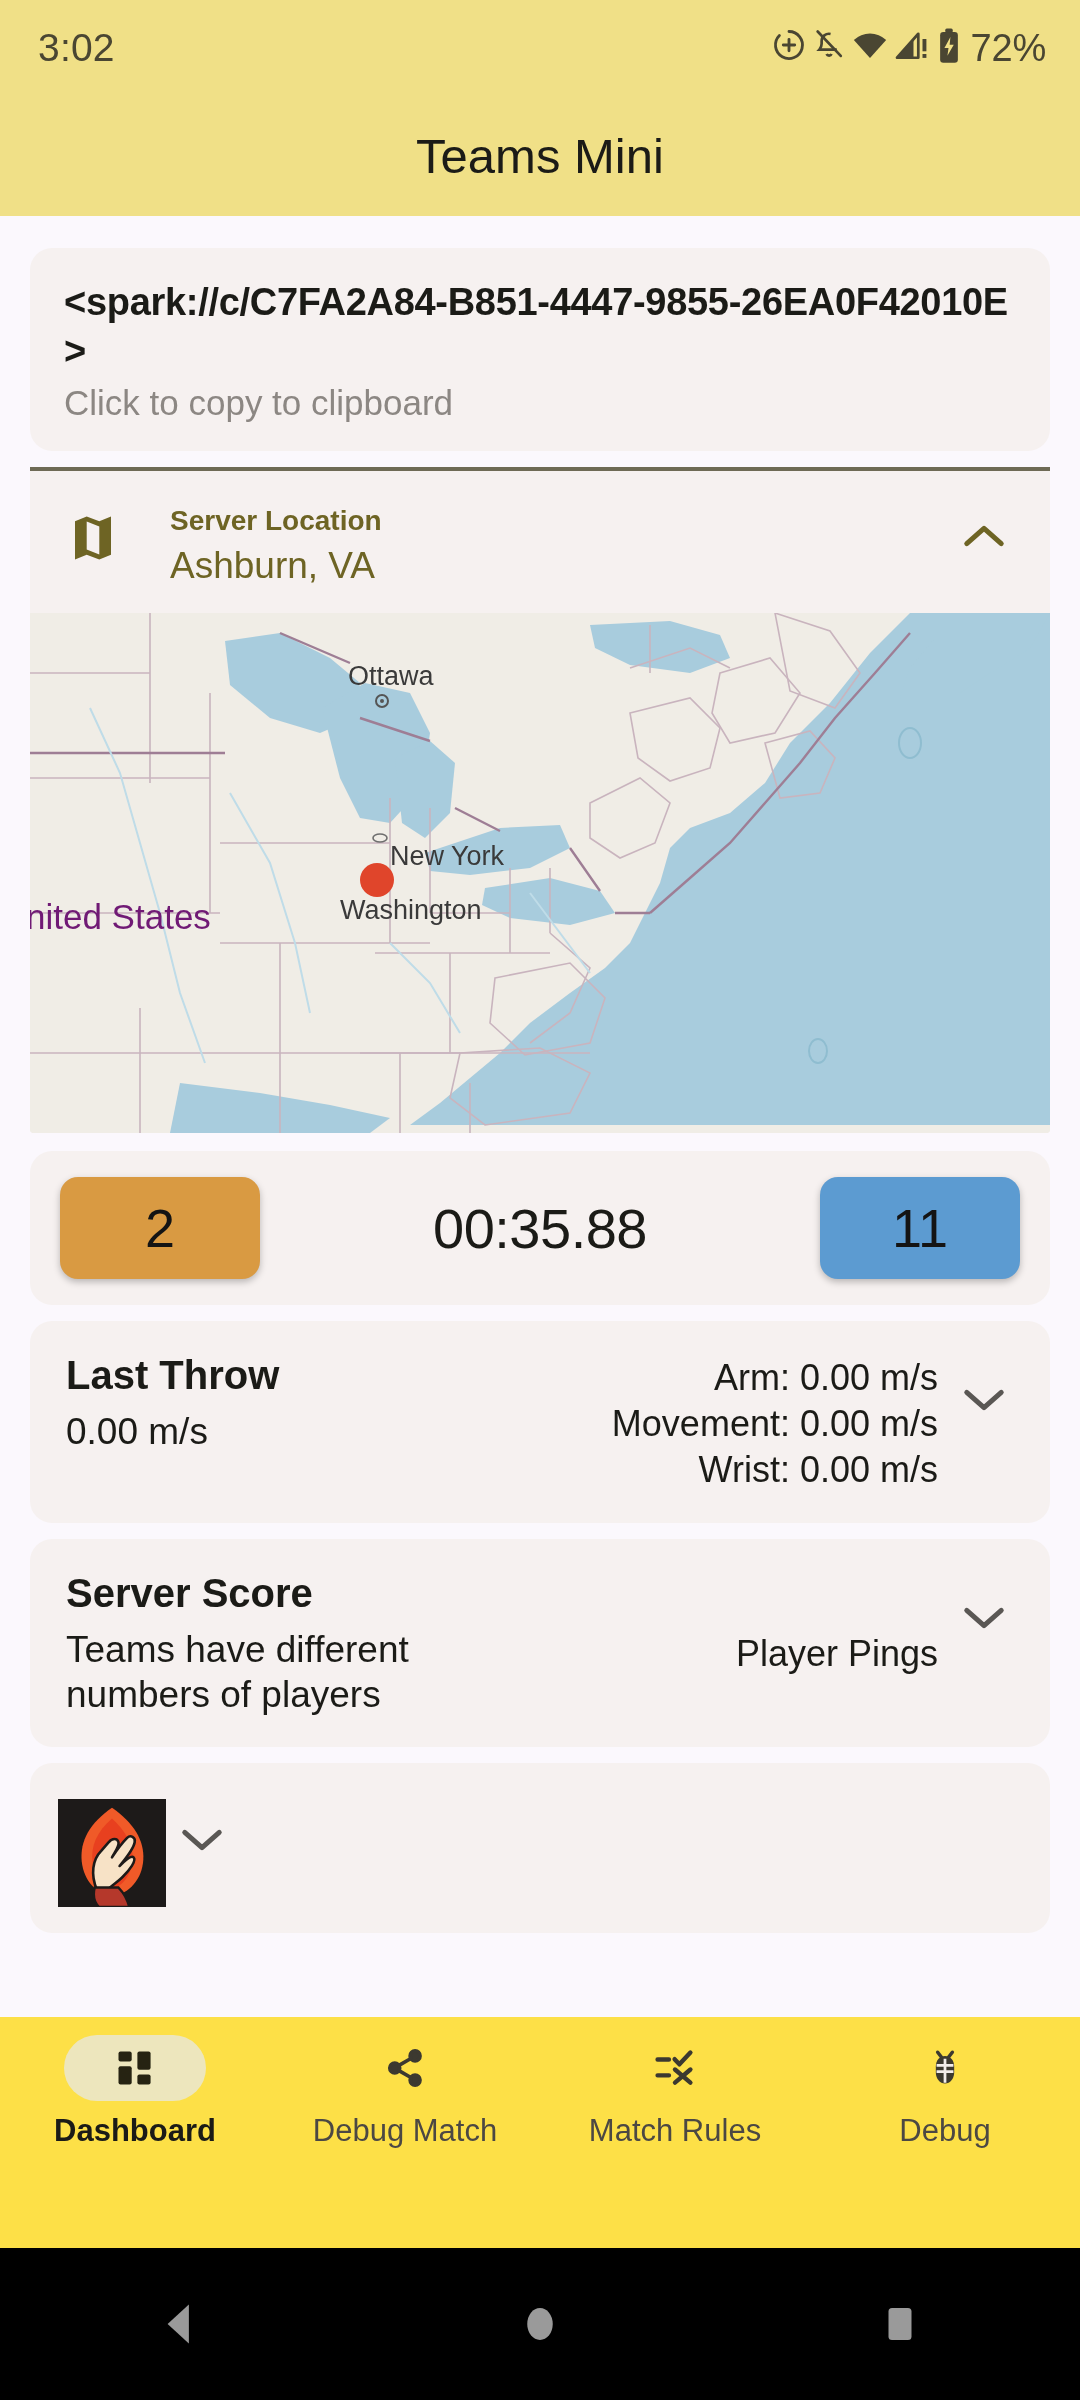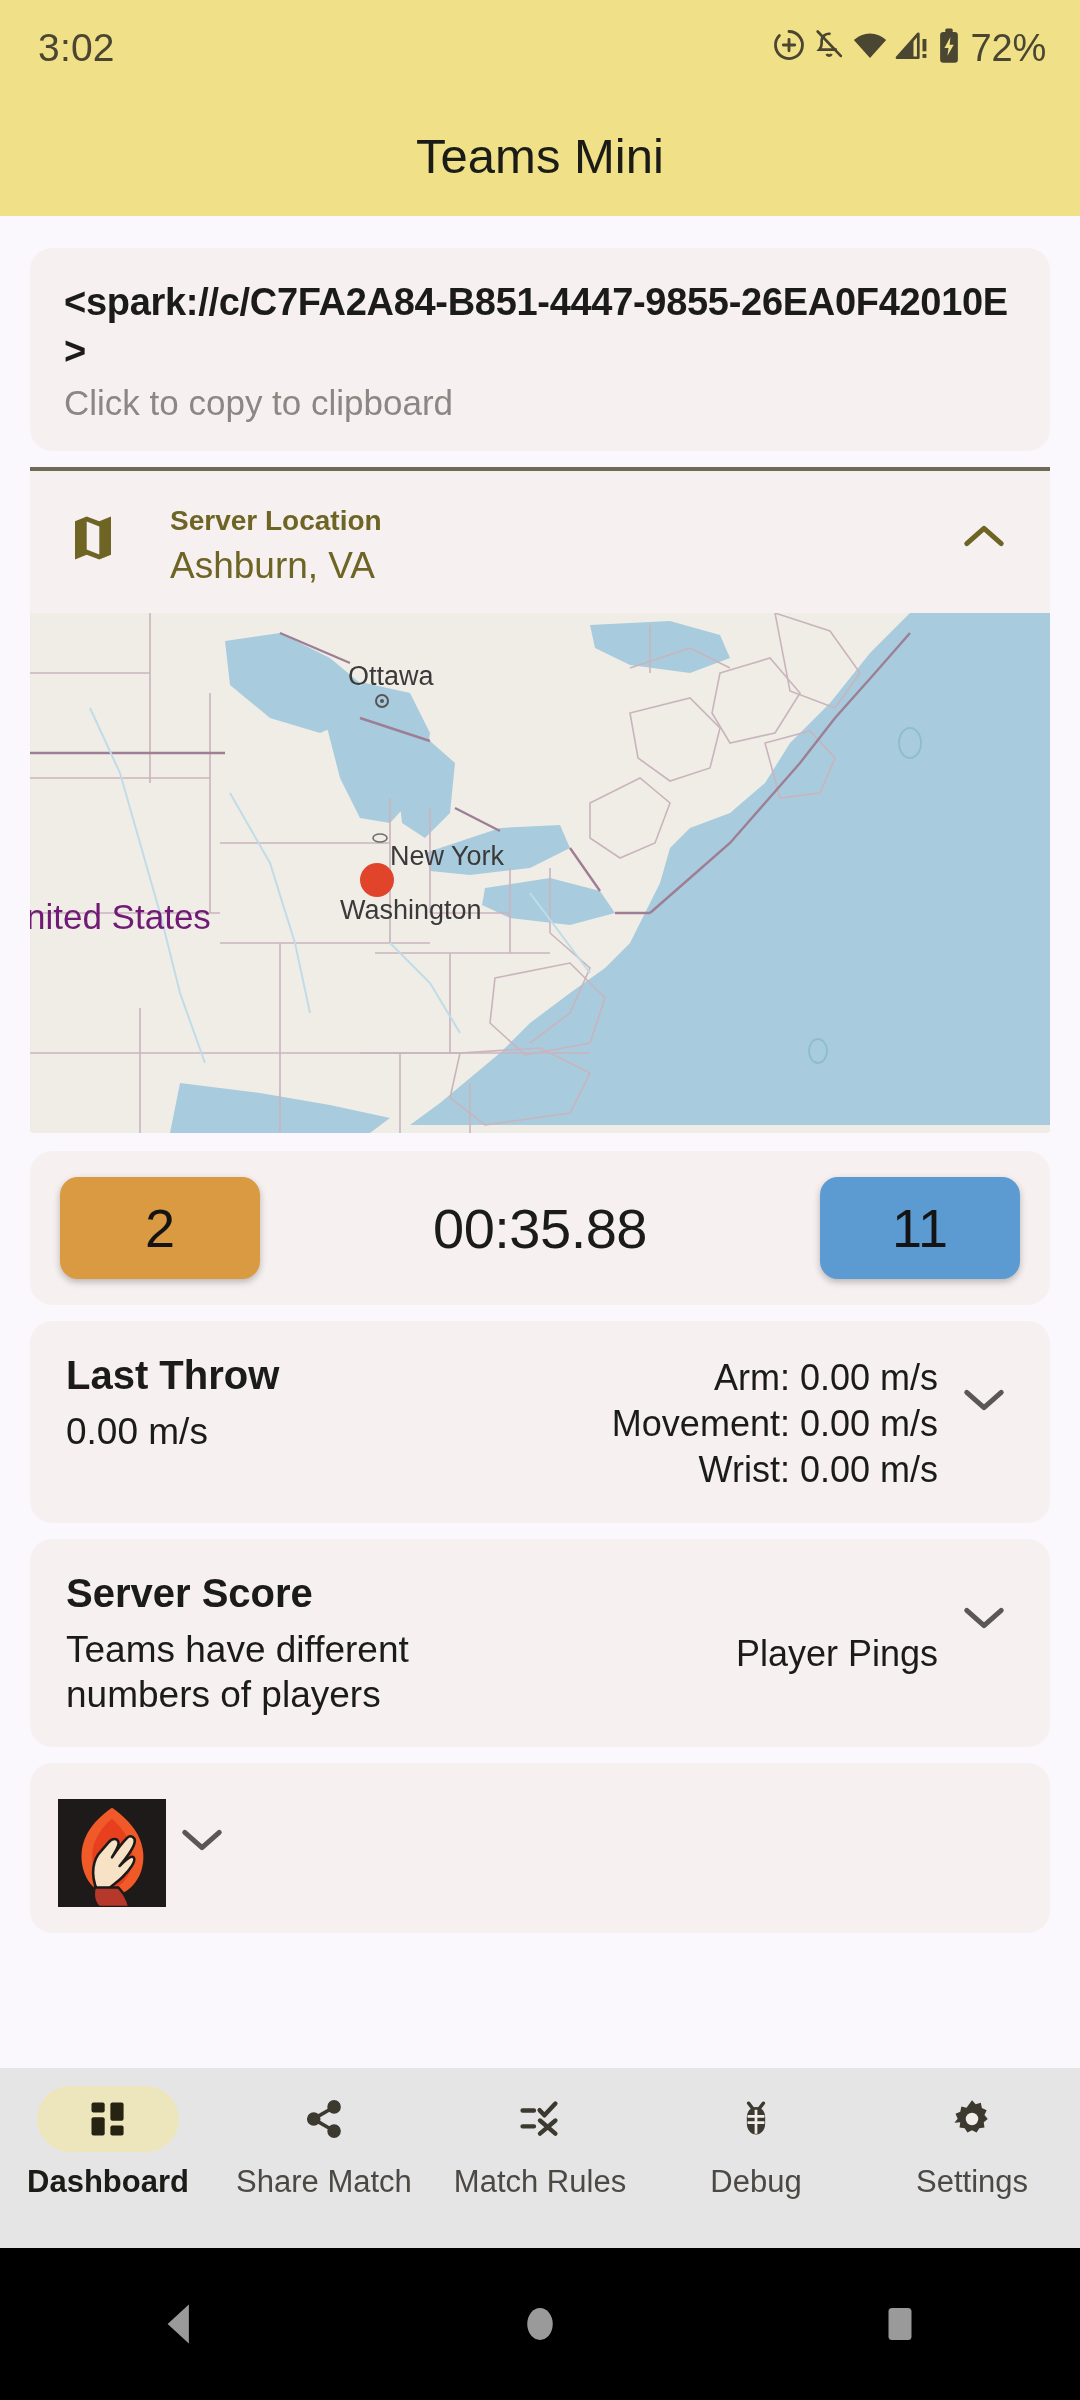--- a/index.html
+++ b/index.html
@@ -218,22 +218,22 @@
     margin-top: 8px;
   }
   .burst-texts { flex: 1; padding-left: 38px; }
   .burst-name { font-size: 37px; color: #1B1B17; margin-top: 8px; line-height: 1.2; }
 
   
   .bottom-nav {
     position: absolute;
     left: 0; right: 0;
     bottom: 152px;
-    height: 180px;
-    background: #e5e5e5;
+    height: 231px;
+    background: #fde047;
     display: flex;
     align-items: flex-start;
     padding-top: 18px;
   }
   .nav-item {
     flex: 1;
     display: flex;
     flex-direction: column;
     align-items: center;
   }
@@ -467,21 +467,21 @@
 
   <div class="nav-item">
     <div class="nav-pill">
       <svg width="44" height="44" viewBox="0 0 24 24" fill="none" stroke="#3C3930" stroke-width="2" stroke-linecap="round" stroke-linejoin="round">
         <circle cx="17.5" cy="5.4" r="2.7" fill="#3C3930"></circle>
         <circle cx="6.4" cy="12" r="2.7" fill="#3C3930"></circle>
         <circle cx="17.5" cy="18.6" r="2.7" fill="#3C3930"></circle>
         <path d="M15.2 6.8 8.7 10.6M8.7 13.4l6.5 3.8"></path>
       </svg>
     </div>
-    <div class="nav-label">Share Match</div>
+    <div class="nav-label">Debug Match</div>
   </div>
 
   <div class="nav-item">
     <div class="nav-pill">
       <svg width="44" height="44" viewBox="0 0 24 24" fill="none" stroke="#3C3930" stroke-width="2.4" stroke-linecap="round" stroke-linejoin="round">
         <path d="M2.5 7.4h6.2M2.5 16h6.2"></path>
         <path d="M11.8 7.2 14.4 10l6-6.4"></path>
         <path d="M12 12.8 20.4 20M20.4 12.8 12 20"></path>
       </svg>
     </div>
@@ -494,29 +494,20 @@
         <path d="M8 3.4 10 6M16 3.4 14 6" stroke="#3C3930" stroke-width="1.9" stroke-linecap="round"></path>
         <path d="M12 5.4c3 0 5 2.4 5 5.6v3.4c0 3.4-2.2 6-5 6s-5-2.6-5-6V11c0-3.2 2-5.6 5-5.6z"></path>
         <g stroke="#F2EDEA" stroke-width="1.5">
           <path d="M7.4 10.5h9.2M7.4 14h9.2M12 7v13"></path>
         </g>
       </svg>
     </div>
     <div class="nav-label">Debug</div>
   </div>
 
-  <div class="nav-item">
-    <div class="nav-pill">
-      <svg width="44" height="44" viewBox="0 0 24 24" fill="#3C3930">
-        <path d="M12 1.8l2 2.1 2.8-.7.6 2.8 2.6 1.2-1.2 2.6 1.8 2.2-2.2 1.8.4 2.8-2.8.4-1.5 2.4-2.5-1.3-2.5 1.3-1.5-2.4-2.8-.4.4-2.8L2.4 14l1.8-2.2L3 9.2l2.6-1.2.6-2.8L9 5.9z"></path>
-        <circle cx="12" cy="12" r="3.4" fill="#F2EDEA"></circle>
-      </svg>
-    </div>
-    <div class="nav-label">Settings</div>
-  </div>
 
 </div>
 
 <div class="android-nav">
   <div class="and-btn">
     <svg width="44" height="46" viewBox="0 0 24 26">
         <path d="M17 2 5 13l12 11z" fill="#9A9A9A"></path>
       </svg>
   </div>
   <div class="and-btn">

